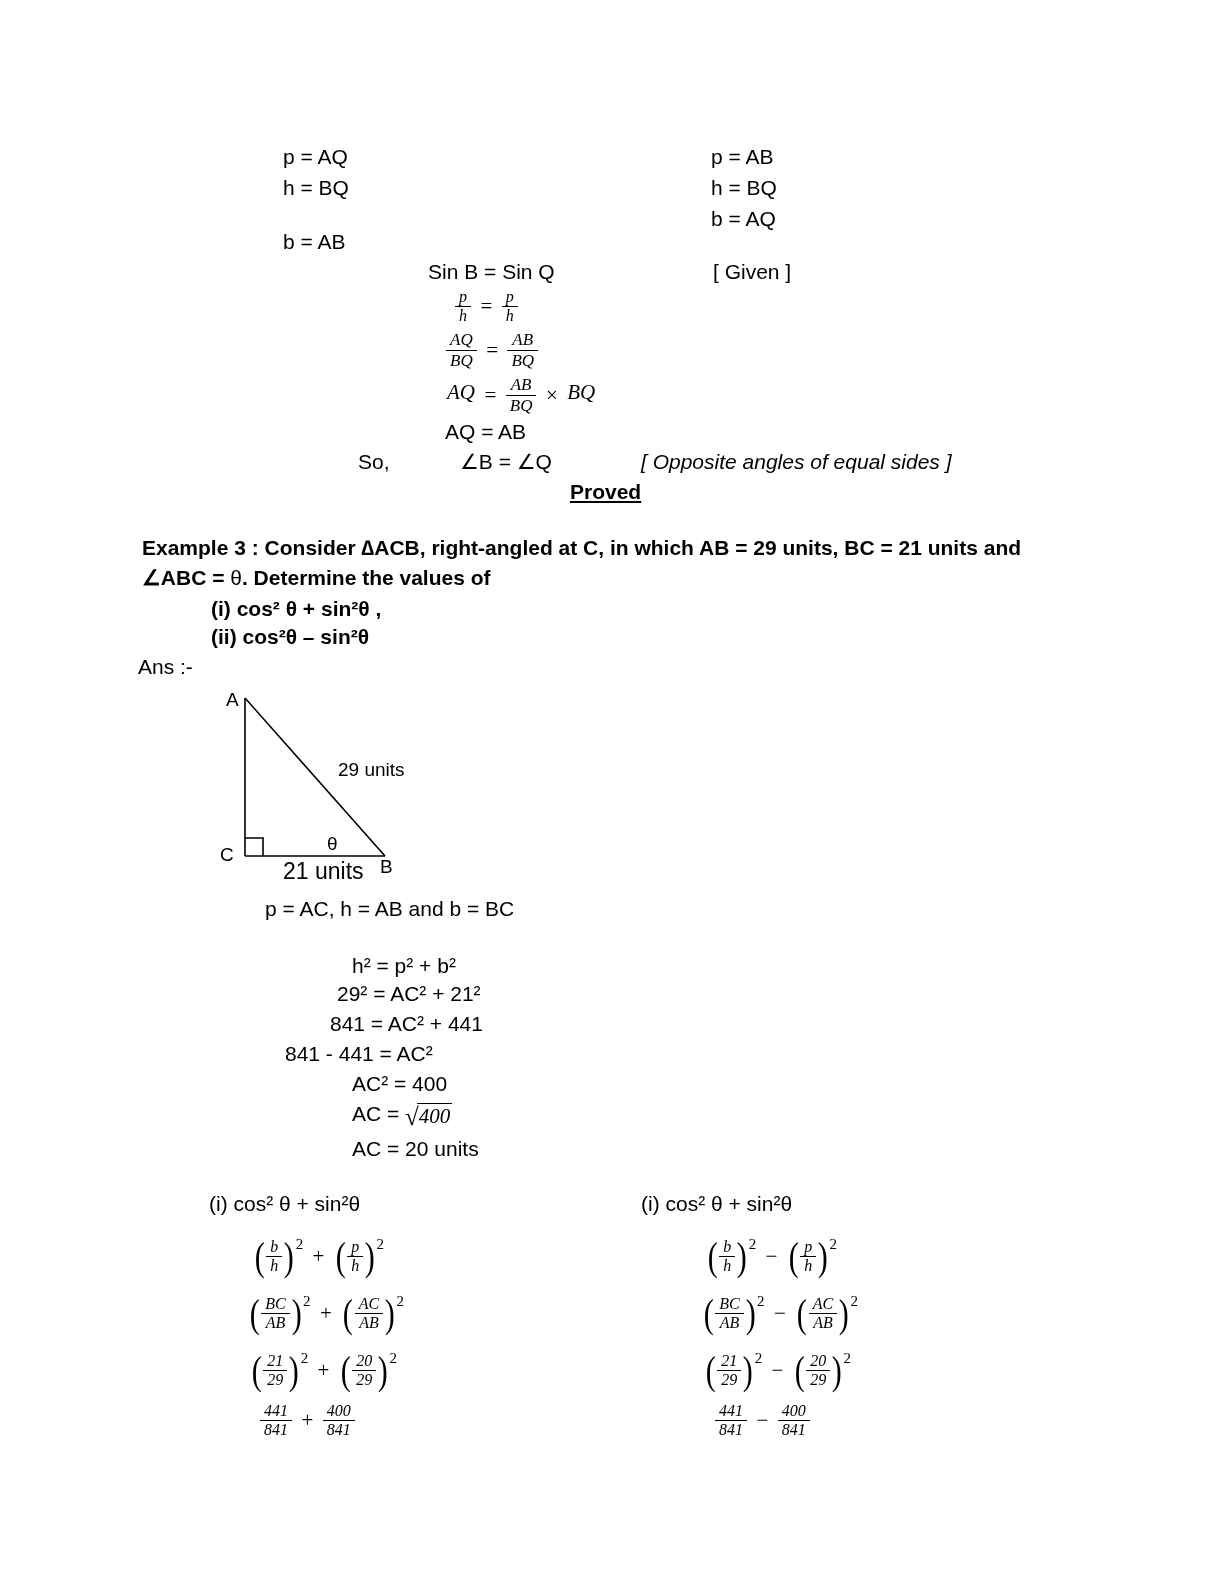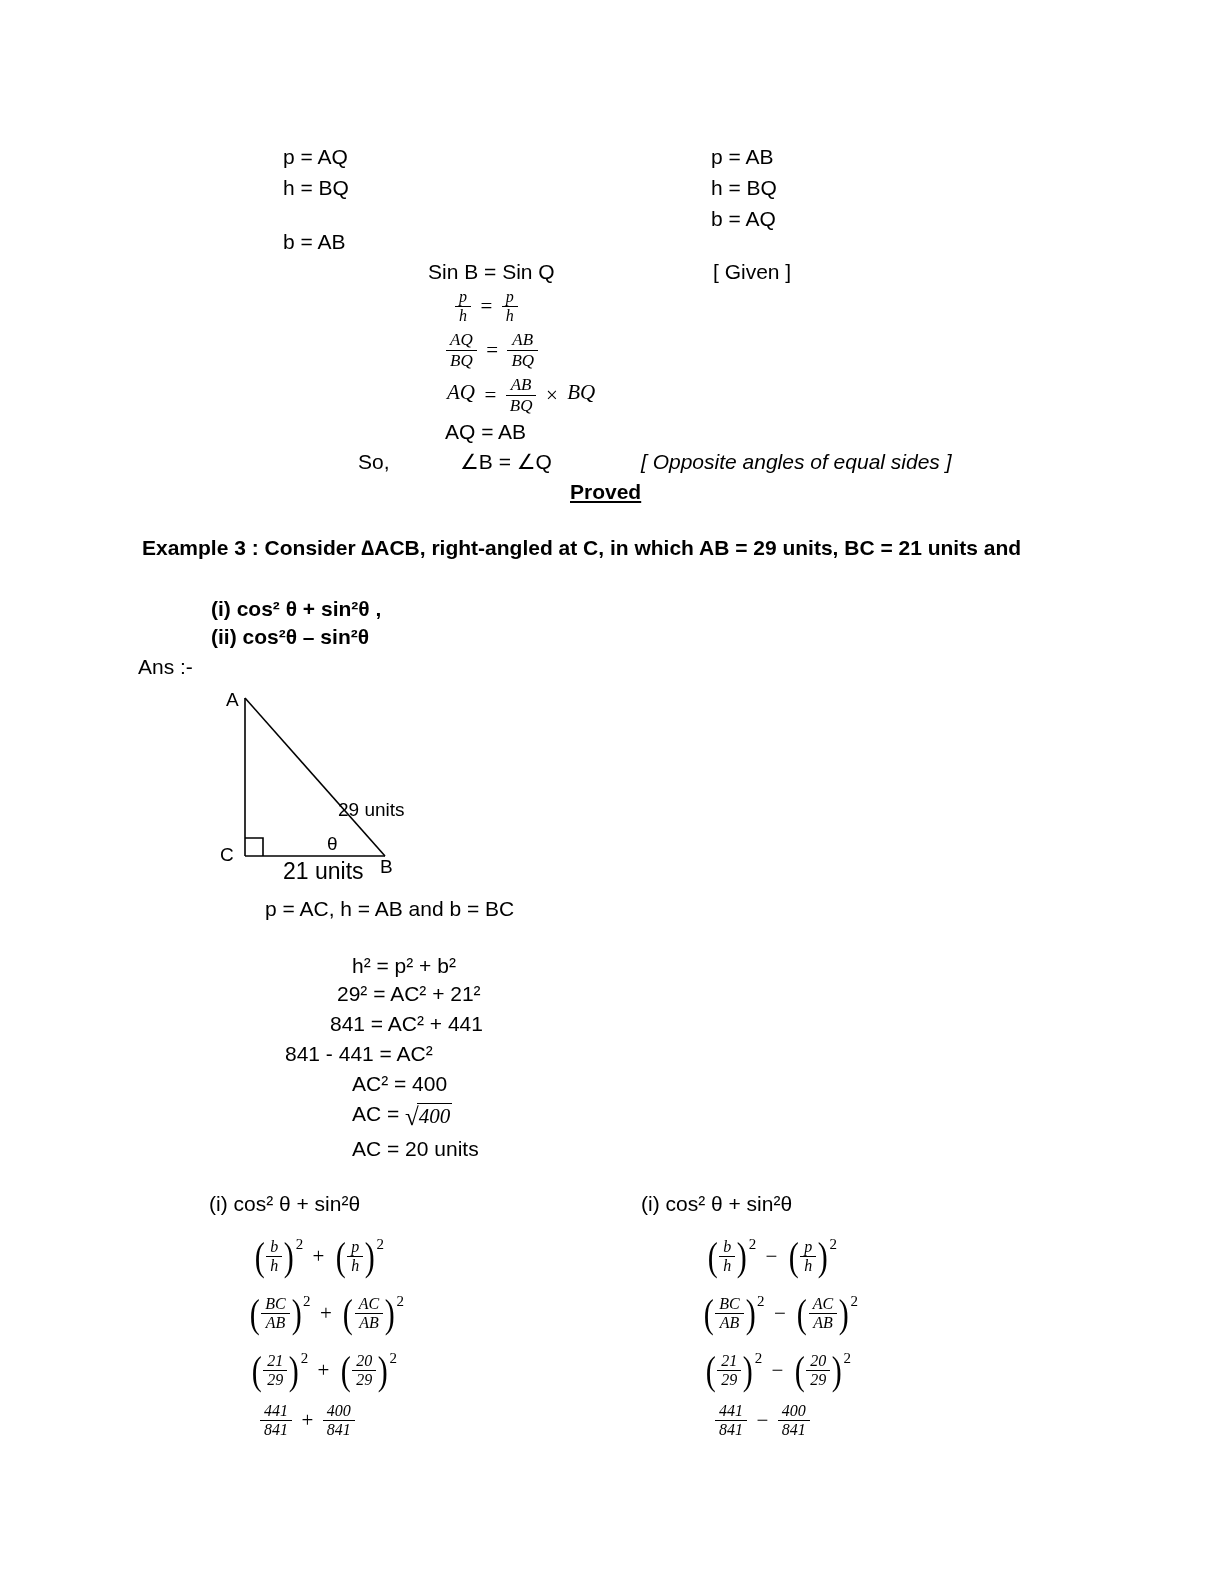--- a/index.html
+++ b/index.html
@@ -142,39 +142,42 @@
 
   <div class="abs txt" style="left:445px; top:418px;">AQ = AB</div>
 
   <div class="abs txt" style="left:358px; top:448px;">So,</div>
   <div class="abs txt" style="left:440px; top:448px;margin-left:20px;">∠B = ∠Q</div>
   <div class="abs txt" style="left:641px; top:448px;font-style:italic;">[ Opposite angles of equal sides ]</div>
 
   <div class="abs txt bold underline" style="left:570px; top:478px;">Proved</div>
 
   <div class="abs txt bold" style="left:142px; top:534px;">Example 3 : Consider ∆ACB, right-angled at C, in which AB = 29 units, BC = 21 units and</div>
+  <div class="abs txt bold" style="left:142px; top:564px;">
+    <span>∠ABC = </span><span style="font-weight:normal;">θ</span><span>. Determine the values of</span>
+  </div>
   <div class="abs txt bold" style="left:211px; top:595px;">(i) cos² θ + sin²θ ,</div>
   <div class="abs txt bold" style="left:211px; top:623px;">(ii) cos²θ  – sin²θ</div>
   <div class="abs txt" style="left:138px; top:653px;">Ans :-</div>
 
   <div class="abs" style="left:200px; top:680px; width:260px; height:200px;">
     <svg width="260" height="200" viewBox="0 0 260 200">
 
       <line x1="45" y1="18" x2="45" y2="176" stroke="#000" stroke-width="1.6"></line>
 
       <line x1="45" y1="176" x2="185" y2="176" stroke="#000" stroke-width="1.6"></line>
 
       <line x1="45" y1="18" x2="185" y2="176" stroke="#000" stroke-width="1.6"></line>
 
       <polyline points="45,158 63,158 63,176" fill="none" stroke="#000" stroke-width="1.6"></polyline>
     </svg>
     <div class="abs txt" style="left:26px; top:8px; font-size:19px;">A</div>
     <div class="abs txt" style="left:20px; top:163px; font-size:19px;">C</div>
     <div class="abs txt" style="left:180px; top:175px; font-size:19px;">B</div>
-    <div class="abs txt" style="left:138px; top:78px; font-size:19px;margin-top:40px;">29 units</div>
+    <div class="abs txt" style="left:138px; top:78px; font-size:19px;">29 units</div>
     <div class="abs txt" style="left:83px; top:177px; font-size:23px;">21 units</div>
     <div class="abs txt" style="left:127px; top:152px; font-size:19px;">θ</div>
   </div>
 
   <div class="abs txt" style="left:265px; top:895px;">p = AC, h = AB and b = BC</div>
 
   <div class="abs txt" style="left:352px; top:952px;">h² = p² + b²</div>
   <div class="abs txt" style="left:337px; top:980px;">29²  = AC² + 21²</div>
   <div class="abs txt" style="left:330px; top:1010px;">841  = AC² + 441</div>
   <div class="abs txt" style="left:285px; top:1040px;">841 - 441 = AC²</div>

